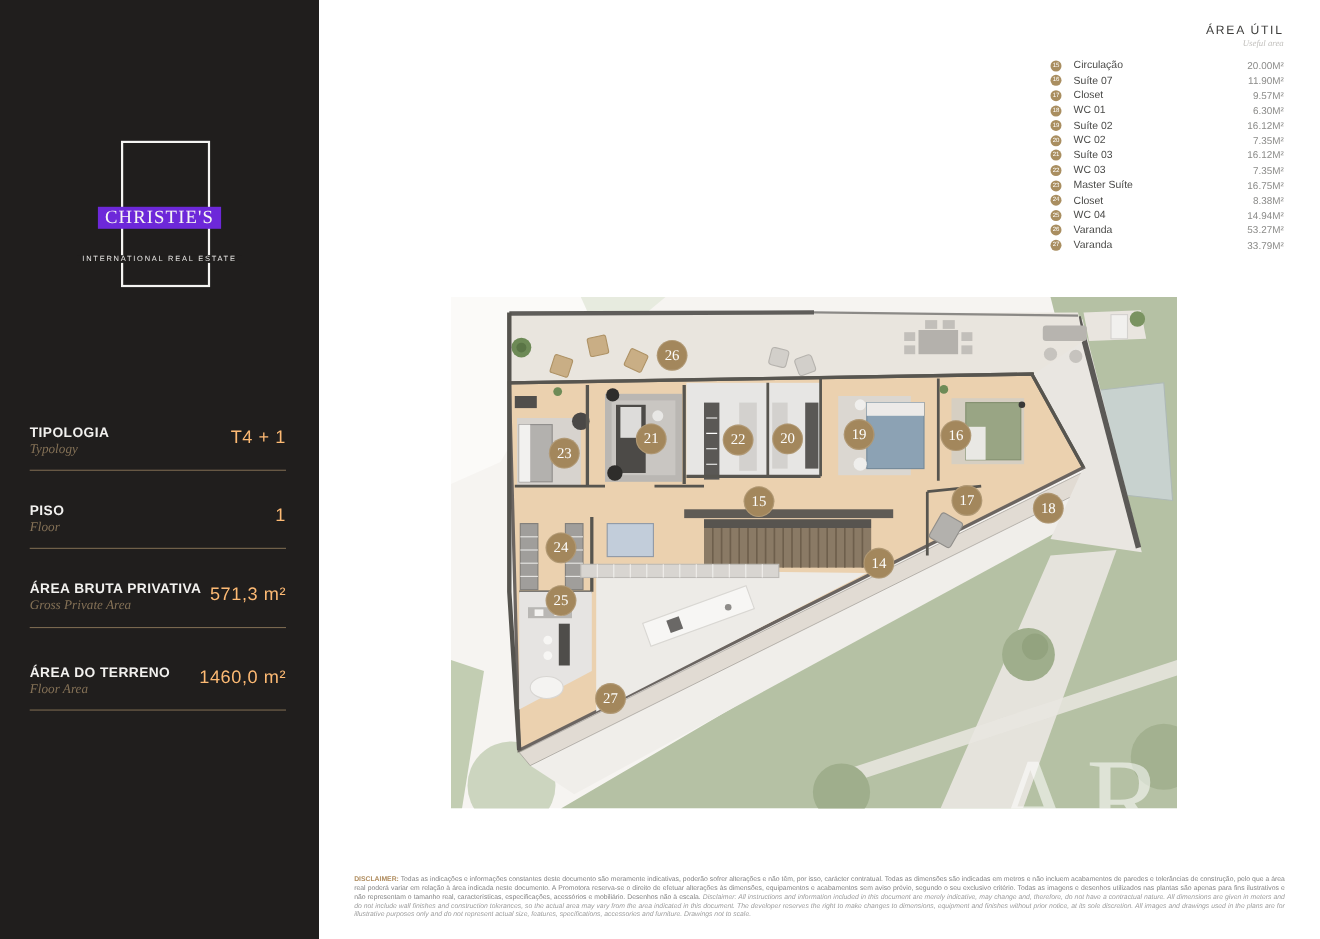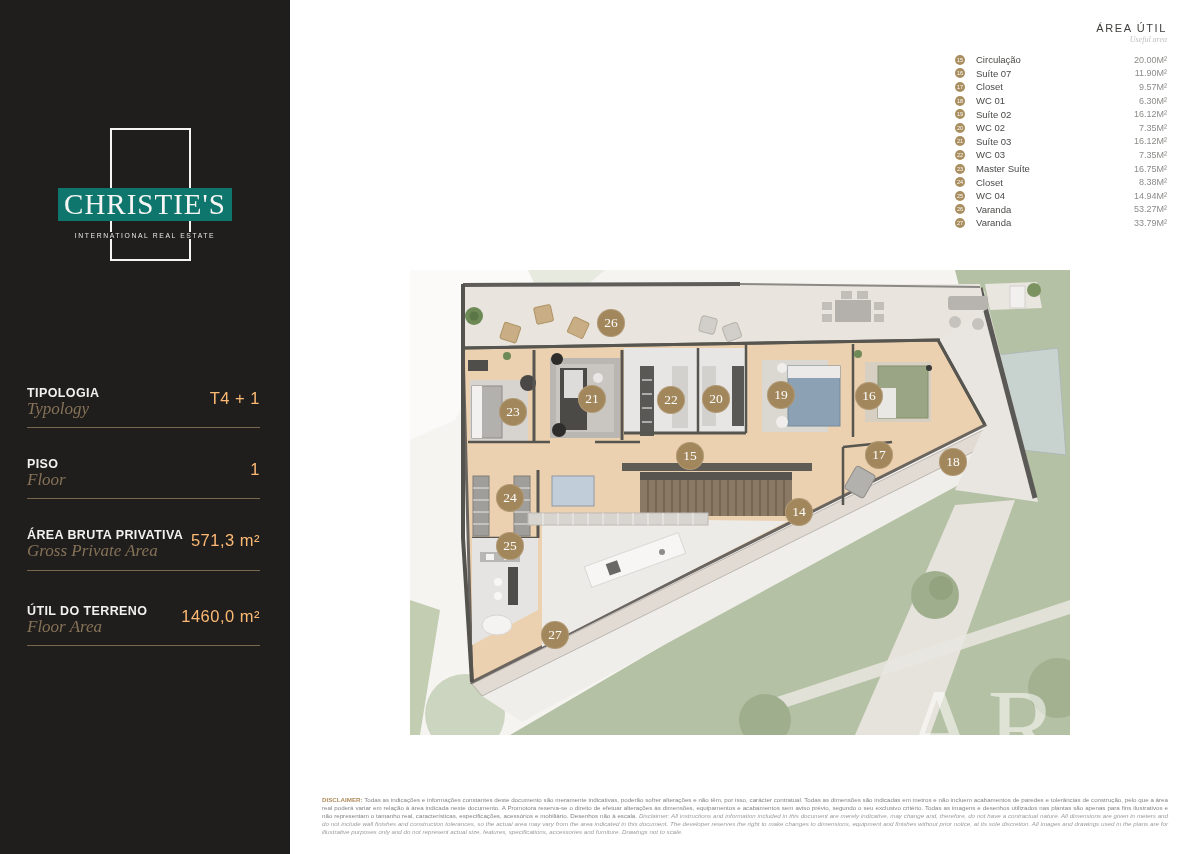--- a/index.html
+++ b/index.html
@@ -6,28 +6,28 @@
   body{width:1200px;height:854px;position:relative;background:#ffffff;overflow:hidden;
        font-family:"Liberation Sans",sans-serif;}
   
   .sidebar{position:absolute;left:0;top:0;width:290px;height:854px;background:#201e1d;}
   .logo-wrap{position:absolute;left:0;top:0;width:290px;height:300px;}
   .logo-rect{position:absolute;left:110px;top:128px;width:77px;height:129px;border:2px solid #f5f4f2;}
   .logo-top{position:absolute;left:0;top:136px;width:290px;text-align:center;color:#f5f4f2;}
   .logo-top .l1,.logo-top .l3{font-size:14px;letter-spacing:2px;font-weight:400;line-height:16px;}
   .logo-top .l2{font-size:7.5px;letter-spacing:1.5px;line-height:9px;}
   .brand{position:absolute;left:0;top:188px;width:290px;text-align:center;}
-  .brand span{display:inline-block;background:#0f766e;padding:0 6px;color:#f7f6f4;
-      font-family:"Liberation Serif",serif;font-size:29px;letter-spacing:1px;}
+  .brand span{display:inline-block;background:#6d28d9;padding:0 6px;color:#f7f6f4;
+      font-family:"Liberation Serif",serif;font-size:17px;letter-spacing:1px;}
   .tagline{position:absolute;left:0;top:224px;width:290px;text-align:center;}
   .tagline span{display:inline-block;background:#201e1d;padding:0 5px;color:#e9e8e6;
       font-size:6.8px;letter-spacing:1.6px;}
   .info-row{position:absolute;left:27px;width:233px;}
   .info-label{color:#f2f1ef;font-size:12.5px;font-weight:bold;letter-spacing:.4px;line-height:15px;}
-  .info-sub{color:#857257;font-family:"Liberation Serif",serif;font-style:italic;font-size:17px;line-height:15px;}
+  .info-sub{color:#857257;font-family:"Liberation Serif",serif;font-style:italic;font-size:12px;line-height:15px;}
   .info-value{position:absolute;right:0;top:3px;color:#fdba74;font-size:16.5px;font-weight:300;letter-spacing:.5px;}
   .info-divider{position:absolute;left:0;width:233px;height:1px;background:#79684f;}
   
   .legend{position:absolute;left:955px;top:22px;width:212px;}
   .legend-title{color:#3d3d3b;font-size:11px;font-weight:normal;letter-spacing:1.6px;text-align:right;}
   .legend-sub{color:#c2c0bd;font-family:"Liberation Serif",serif;font-style:italic;font-size:8px;text-align:right;margin-top:1px;}
   .legend-list{margin-top:9px;}
   .legend-row{position:relative;height:13.6px;display:flex;align-items:center;}
   .legend-badge{width:10px;height:10px;border-radius:50%;background:#a98e60;color:#fff;
       font-size:5.5px;display:flex;align-items:center;justify-content:center;flex:0 0 10px;}
@@ -67,21 +67,21 @@
         <div class="info-value">1</div>
         <div class="info-divider" style="top: 41px;"></div>
       </div>
       <div class="info-row" style="top: 528px;">
         <div class="info-label">ÁREA BRUTA PRIVATIVA</div>
         <div class="info-sub">Gross Private Area</div>
         <div class="info-value">571,3 m²</div>
         <div class="info-divider" style="top: 42px;"></div>
       </div>
       <div class="info-row" style="top: 604px;">
-        <div class="info-label">ÚTIL DO TERRENO</div>
+        <div class="info-label">ÁREA DO TERRENO</div>
         <div class="info-sub">Floor Area</div>
         <div class="info-value">1460,0 m²</div>
         <div class="info-divider" style="top: 41px;"></div>
       </div>
     </div>
 </div>
 
 <div class="legend">
   <div class="legend-title">ÁREA ÚTIL</div>
   <div class="legend-sub">Useful area</div>

